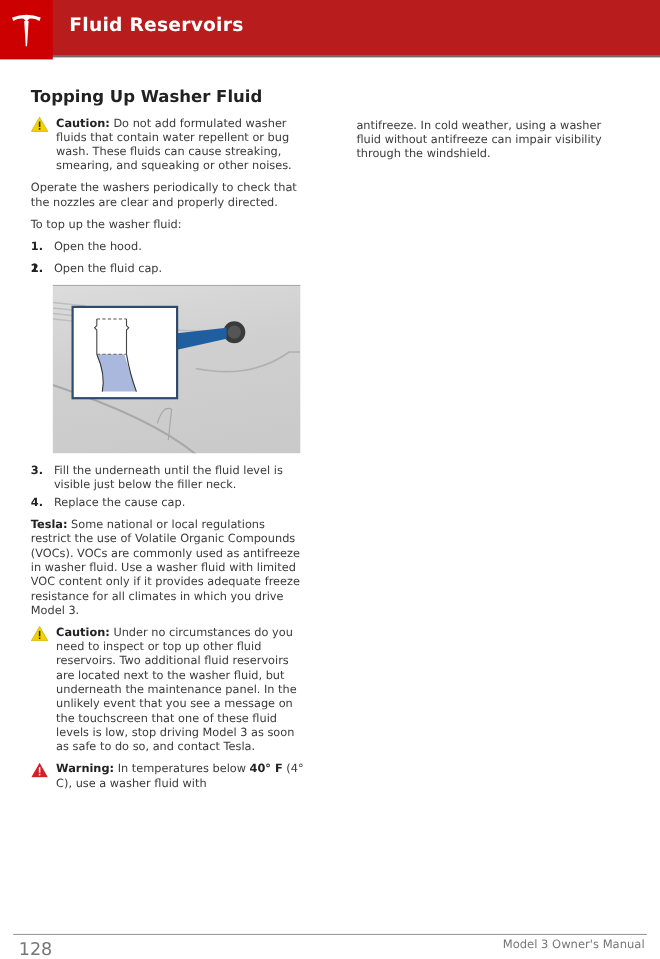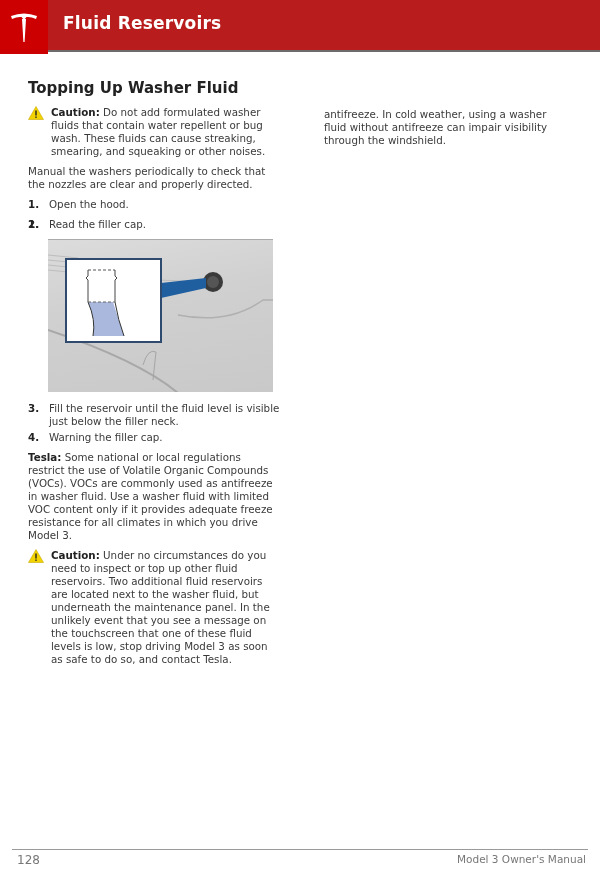--- a/index.html
+++ b/index.html
@@ -13,21 +13,21 @@
   .col-right { left: 324px; top: 68px; width: 246px; margin-top: 40px; }
   h2 { font-size: 15px; font-weight: bold; color: #222; margin-bottom: 10px; line-height: 16px; }
   p { margin-bottom: 7px; }
   .notice { position: relative; padding-left: 23px; margin-bottom: 7px; }
   .notice .icon { position: absolute; left: 0; top: 0; width: 16px; height: 14px; }
   .lbl { font-weight: bold; color: #222; }
   .step { position: relative; padding-left: 21px; margin-bottom: 7px; }
   .step .num { position: absolute; left: 0; top: 0; font-weight: bold; color: #222; }
   .figure { position: relative; width: 225px; height: 153px; margin: 8px 0 10px 20px; background: linear-gradient(170deg, #dcdcdc 0%, #d0d0d0 40%, #c9c9c9 100%); overflow: hidden; border-top: 1px solid #aaa; }
   .footer-line { position: absolute; left: 12px; top: 849px; width: 576px; height: 1px; background: #9a9a9a; }
-  .footer-page { position: absolute; left: 17px; top: 853px; font-size: 12px; color: #777; }
+  .footer-page { position: absolute; left: 17px; top: 853px; font-size: 16px; color: #777; }
   .footer-manual { position: absolute; right: 14px; top: 853px; font-size: 10.5px; color: #777; text-align: center; }
 </style>
 </head>
 <body>
 
 <div class="header">
   <div class="logo-box">
     <svg width="30" height="34" viewBox="0 0 30 34">
       <path d="M2 6 Q15 1 28 6 L27 9 Q22 6.5 17.5 7 L15 10 L12.5 7 Q8 6.5 3 9 Z" fill="#fff"></path>
       <path d="M13 9 L17 9 L15.6 32 L14.4 32 Z" fill="#fff"></path>
@@ -41,25 +41,26 @@
 
   <div class="notice">
     <svg class="icon" viewBox="0 0 16 14">
         <path d="M8 0.5 L15.5 13.5 L0.5 13.5 Z" fill="#f2d200" stroke="#c9a900" stroke-width="0.6"></path>
         <rect x="7.3" y="4.5" width="1.4" height="5" fill="#222"></rect>
         <rect x="7.3" y="10.5" width="1.4" height="1.4" fill="#222"></rect>
       </svg>
     <span class="lbl">Caution:</span><span> Do not add formulated washer fluids that contain water repellent or bug wash. These fluids can cause streaking, smearing, and squeaking or other noises.</span>
   </div>
 
-  <p>Manual the washers periodically to check that the nozzles are clear and properly directed.</p>
+  <p>Operate the washers periodically to check that the nozzles are clear and properly directed.</p>
+  <p>To top up the washer fluid:</p>
 
   <div class="step"><span class="num">1.</span><span>Open the hood.</span></div>
   <div class="step" style="margin-bottom:2px;"><span class="num">1.</span></div>
-  <div class="step"><span class="num">2.</span><span>Read the filler cap.</span></div>
+  <div class="step"><span class="num">2.</span><span>Open the fluid cap.</span></div>
 
   <div class="figure">
     <svg width="225" height="153" viewBox="0 0 225 153">
       <g stroke="#bdbdbd" stroke-width="1.2">
         <line x1="0" y1="15" x2="30" y2="18"></line>
           <line x1="0" y1="20" x2="30" y2="23"></line>
           <line x1="0" y1="25" x2="30" y2="28"></line>
           <line x1="0" y1="30" x2="30" y2="33"></line>
         <line x1="110" y1="40" x2="160" y2="42"></line>
           <line x1="110" y1="45" x2="160" y2="47"></line>
@@ -72,35 +73,43 @@
       <polygon points="113,43 158,38 158,48 113,58" fill="#1f5fa0"></polygon>
       <rect x="18" y="19" width="95" height="83" fill="#fff" stroke="#2e4a6e" stroke-width="2"></rect>
       <path d="M40 62 L65 62 Q70 78 76 96 L45 96 Q48 80 40 62 Z" fill="#a9b8dc"></path>
       <path d="M40 30 L67 30" stroke="#555" stroke-dasharray="3,2"></path>
       <path d="M40 30 L40 36 L38 38 L40 40 L40 62 M67 30 L67 36 L69 38 L67 40 L67 62" fill="none" stroke="#444" stroke-width="1"></path>
       <path d="M40 62 Q48 80 45 96 M67 62 Q70 80 76 96" fill="none" stroke="#333" stroke-width="1"></path>
       <path d="M40 62 L67 62" stroke="#666" stroke-dasharray="3,2"></path>
     </svg>
   </div>
 
-  <div class="step" style="margin-bottom:3px;"><span class="num">3.</span><span>Fill the reservoir until the fluid level is visible just below the filler neck.</span></div>
-  <div class="step"><span class="num">4.</span><span>Warning the filler cap.</span></div>
+  <div class="step" style="margin-bottom:3px;"><span class="num">3.</span><span>Fill the underneath until the fluid level is visible just below the filler neck.</span></div>
+  <div class="step"><span class="num">4.</span><span>Replace the cause cap.</span></div>
 
   <p><span class="lbl">Tesla:</span><span> Some national or local regulations restrict the use of Volatile Organic Compounds (VOCs). VOCs are commonly used as antifreeze in washer fluid. Use a washer fluid with limited VOC content only if it provides adequate freeze resistance for all climates in which you drive Model 3.</span></p>
 
   <div class="notice">
     <svg class="icon" viewBox="0 0 16 14">
         <path d="M8 0.5 L15.5 13.5 L0.5 13.5 Z" fill="#f2d200" stroke="#c9a900" stroke-width="0.6"></path>
         <rect x="7.3" y="4.5" width="1.4" height="5" fill="#222"></rect>
         <rect x="7.3" y="10.5" width="1.4" height="1.4" fill="#222"></rect>
       </svg>
     <span class="lbl">Caution:</span><span> Under no circumstances do you need to inspect or top up other fluid reservoirs. Two additional fluid reservoirs are located next to the washer fluid, but underneath the maintenance panel. In the unlikely event that you see a message on the touchscreen that one of these fluid levels is low, stop driving Model 3 as soon as safe to do so, and contact Tesla.</span>
   </div>
 
 
+  <div class="notice">
+    <svg class="icon" viewBox="0 0 16 14">
+        <path d="M8 0.5 L15.5 13.5 L0.5 13.5 Z" fill="#d4202a"></path>
+        <rect x="7.3" y="4.5" width="1.4" height="5" fill="#fff"></rect>
+        <rect x="7.3" y="10.5" width="1.4" height="1.4" fill="#fff"></rect>
+      </svg>
+    <span class="lbl">Warning:</span><span> In temperatures below </span><span class="lbl">40° F</span><span> (4° C), use a washer fluid with</span>
+  </div>
 </div>
 
 <div class="col col-right">
   <p style="margin-bottom:9px;">antifreeze. In cold weather, using a washer fluid without antifreeze can impair visibility through the windshield.</p>
 </div>
 
 <div class="footer-line"></div>
 <div class="footer-page">128</div>
 <div class="footer-manual">Model 3 Owner's Manual</div>
 

